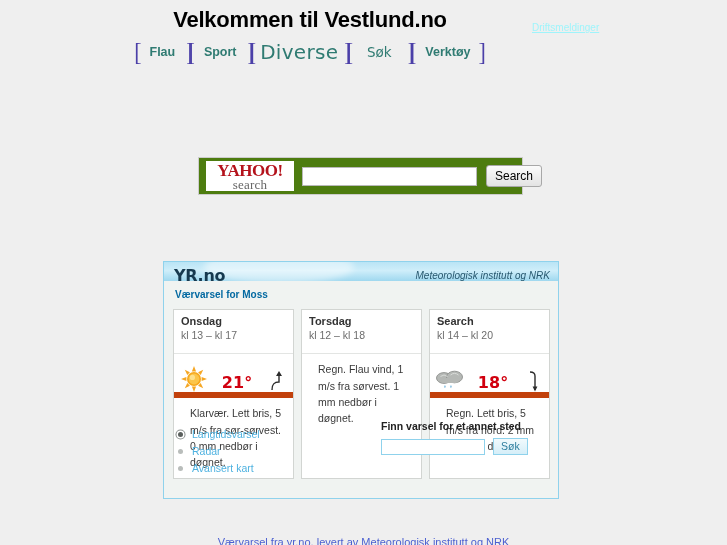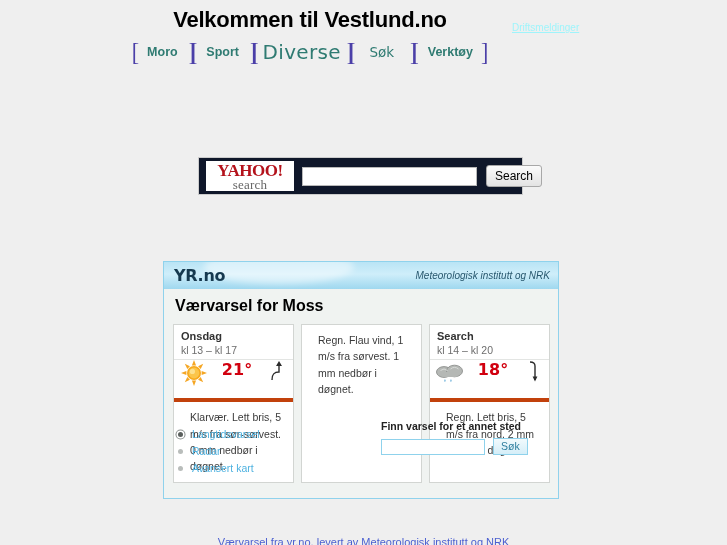--- a/index.html
+++ b/index.html
@@ -31,21 +31,21 @@
     width: 620px;
     text-align: center;
     font-size: 22px;
     font-weight: bold;
     color: #000000;
     letter-spacing: -0.2px;
     white-space: nowrap;
   }
   .driftsmeldinger {
     position: absolute;
-    left: 512px;
+    left: 532px;
     top: 22px;
     font-size: 10px;
     color: #9ff4fb;
     text-decoration: underline;
     white-space: nowrap;
     cursor: pointer;
   }
 
   
   .nav {
@@ -93,21 +93,21 @@
     padding: 0 12px;
   }
 
   
   .yahoo-box {
     position: absolute;
     left: 198px;
     top: 157px;
     width: 325px;
     height: 38px;
-    background: #0f172a;
+    background: #4d7c0f;
     border: 1px solid #cccccc;
     box-sizing: border-box;
     display: flex;
     align-items: center;
     padding: 0 7px;
   }
   .yahoo-logo {
     width: 88px;
     height: 30px;
     background: #ffffff;
@@ -167,21 +167,21 @@
     position: absolute;
     left: 163px;
     top: 261px;
     width: 396px;
     height: 238px;
     border: 1px solid #8fd2ec;
     box-sizing: border-box;
     background: #f0f3f1;
   }
   .yr-header {
-    height: 27px;
+    height: 19px;
     background: linear-gradient(180deg, #b9e4f5 0%, #cfeefa 45%, #9fd8ef 100%);
     position: relative;
     overflow: hidden;
   }
   .yr-header::after {
     content: "";
     position: absolute;
     left: 40px;
     top: -12px;
     width: 150px;
@@ -206,56 +206,56 @@
     right: 8px;
     top: 8px;
     font-size: 10px;
     color: #27576e;
     z-index: 2;
     white-space: nowrap;
     font-style: italic;
   }
   .yr-title {
     margin: 8px 0 0 11px;
-    font-size: 16px;
-    font-weight: bold;
-    color: #000000;
+    font-size: 10px;
+    font-weight: bold;
+    color: #0369a1;
   }
 
   .cards {
     display: flex;
     margin: 9px 0 0 9px;
     gap: 7px;
   }
   .card {
     width: 121px;
     border: 1px solid #d2d5d2;
     background: #ffffff;
     box-sizing: border-box;
   }
   .card-head {
-    padding: 5px 7px 2px 7px;
+    padding: 5px 7px 11px 7px;
     border-bottom: 1px solid #e3e5e3;
   }
   .card-day {
     font-size: 11px;
     font-weight: bold;
     color: #333333;
     line-height: 1.25;
   }
   .card-time {
     font-size: 10.5px;
     color: #6d6d6d;
     line-height: 1.3;
   }
   .card-mid {
     display: flex;
-    align-items: flex-start;
+    align-items: flex-end;
     height: 38px;
-    border-bottom: 4px solid #c2410c;
+    border-bottom: 6px solid #c2410c;
     padding: 0 3px;
   }
   .wx-icon {
     width: 33px;
     flex: 0 0 auto;
     display: flex;
     align-items: center;
     justify-content: center;
   }
   .temp {
@@ -370,21 +370,21 @@
 </style>
 </head>
 <body>
 
 <div class="header">
   <div class="site-title">Velkommen til Vestlund.no</div>
   <a class="driftsmeldinger">Driftsmeldinger</a>
 
   <div class="nav">
     <span class="nav-brk">[</span>
-    <span class="nav-item">Moro</span>
+    <span class="nav-item">Flau</span>
     <span class="nav-brk inner">][</span>
     <span class="nav-item">Sport</span>
     <span class="nav-brk inner">][</span>
     <span class="nav-item big">Diverse</span>
     <span class="nav-brk inner">][</span>
     <span class="nav-item sok">Søk</span>
     <span class="nav-brk inner">][</span>
     <span class="nav-item">Verktøy</span>
     <span class="nav-brk">]</span>
   </div>
@@ -438,20 +438,24 @@
           <svg width="18" height="22" viewBox="0 0 18 22">
             <path d="M4 20 C4 13 7 12 11 12 L11 3" stroke="#2b2b2b" stroke-width="1.4" fill="none"></path>
             <polygon points="11,1 14,6 8,6" fill="#2b2b2b"></polygon>
           </svg>
         </span>
       </div>
       <div class="card-desc">Klarvær. Lett bris, 5 m/s fra sør-sørvest. 0 mm nedbør i døgnet.</div>
     </div>
 
     <div class="card">
+      <div class="card-head">
+        <div class="card-day">Torsdag</div>
+        <div class="card-time">kl 12 – kl 18</div>
+      </div>
       <div class="card-desc">Regn. Flau vind, 1 m/s fra sørvest. 1 mm nedbør i døgnet.</div>
     </div>
 
     <div class="card">
       <div class="card-head">
         <div class="card-day">Search</div>
         <div class="card-time">kl 14 – kl 20</div>
       </div>
       <div class="card-mid">
         <span class="wx-icon">

